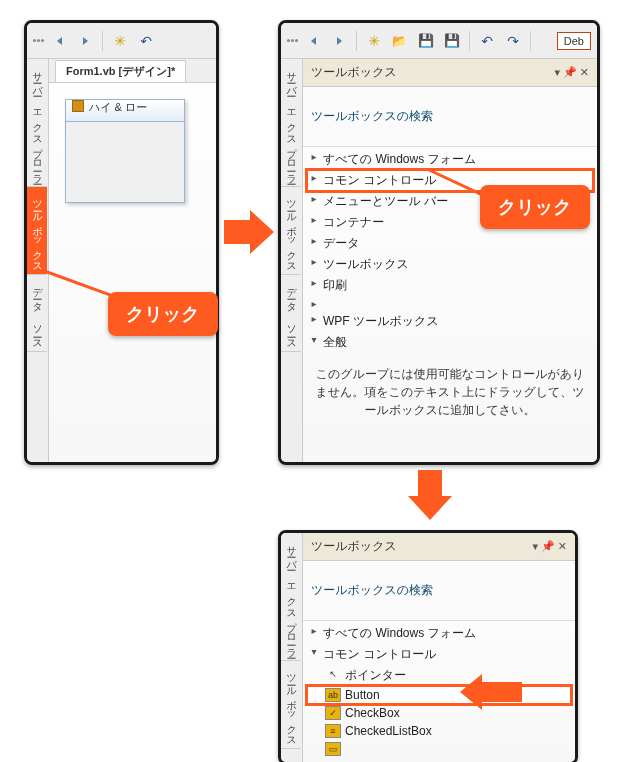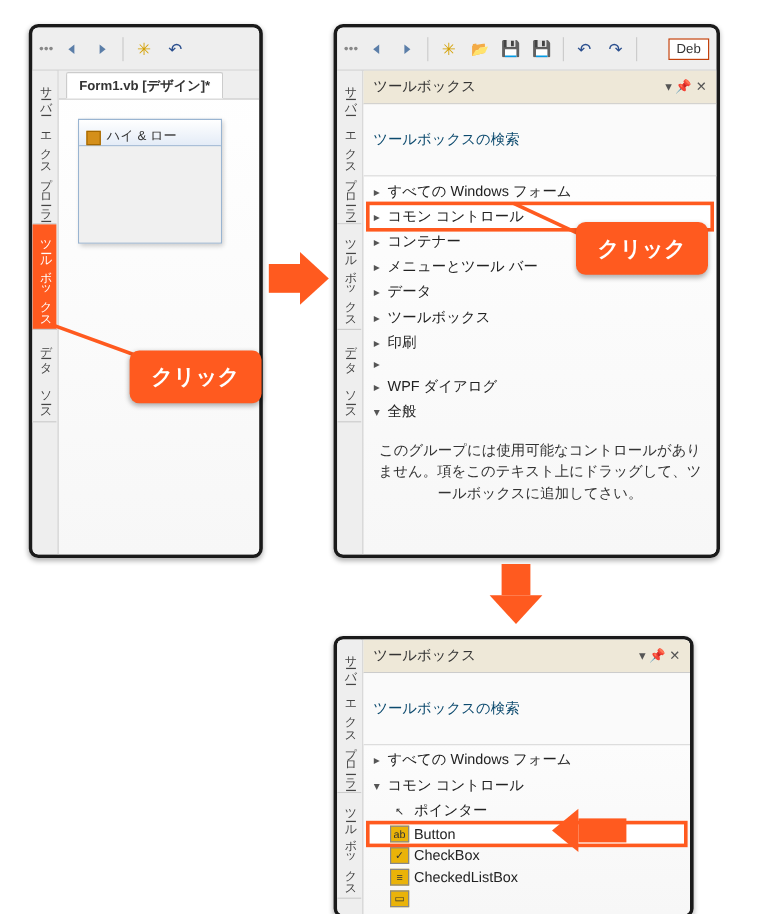--- a/index.html
+++ b/index.html
@@ -29,29 +29,29 @@
   .vtabs { position: absolute; left: 0; top: 36px; width: 22px; bottom: 0; background: #eee; border-right: 1px solid #ccc; }
   .vtab { writing-mode: vertical-rl; text-orientation: upright; font-size: 10px; padding: 6px 3px; color: #444; border-bottom: 1px solid #ccc; background:#eee; letter-spacing:1px; white-space:nowrap; }
   .vtab.highlight { background: #ff5a1f; color: #fff; }
   .content { position: absolute; left: 22px; right:0; top: 36px; bottom:0; background: linear-gradient(#fff,#f7f7f7); }
 
   .doc-tab-row { height:24px; background:#eee; border-bottom:1px solid #ccc; display:flex; align-items:flex-end; padding-left:6px;font-weight:bold; }
   .doc-tab { background:#fff; border:1px solid #ccc; border-bottom:none; padding:3px 10px; font-size:11px; color:#333; border-radius:2px 2px 0 0; }
 
   .designer { padding:16px; }
   .formwin { width:120px; background:#f0f0f0; border:1px solid #99b4d1; box-shadow:2px 2px 4px rgba(0,0,0,0.2); }
-  .formwin-title { background:linear-gradient(#fff,#e4ecf7); height:22px; display:flex; align-items:flex-end; padding:0 6px; font-size:11px; color:#333; border-bottom:1px solid #99b4d1; }
+  .formwin-title { background:linear-gradient(#fff,#e4ecf7); height:22px; display:flex; align-items:flex-start; padding:0 6px; font-size:11px; color:#333; border-bottom:1px solid #99b4d1; }
   .formwin-icon { width:12px; height:12px; background:#d48f1a; margin-right:5px; border:1px solid #a56800; }
   .formwin-body { height:80px; background:#f0f0f0; }
 
   .tool-header { background:#eee8d8; border-bottom:1px solid #ccc; padding:5px 8px; font-size:12px; color:#333; display:flex; justify-content:space-between; align-items:center; }
   .pin { font-size:11px; color:#555; }
   .search-row { border-bottom:1px solid #ddd; padding:21px 8px; color:#0c4a6e; font-size:12px; background:#fafafa; }
   .tree { padding:2px 4px; font-size:12px; color:#222; }
-  .tree-row { display:flex; align-items:center; padding:2px 2px; gap:4px; cursor:default; }
+  .tree-row { display:flex; align-items:flex-start; padding:2px 2px; gap:4px; cursor:default; }
   .tree-row .tri { width:10px; text-align:center; color:#555; font-size:10px; }
   .tree-row .tri.open::before { content:"▾"; }
   .tree-row .tri.closed::before { content:"▸"; }
   .tree-row .lbl { flex:1; }
   .tree-sub .tree-row { padding-left:18px; }
   .tree-row.hl { outline:3px solid #ff5a1f; outline-offset:-1px; background:#fff; }
   .no-items { padding:10px 12px; font-size:12px; color:#333; text-align:center; line-height:1.5; }
 
   .ctl-icon { width:16px; height:14px; display:inline-flex; align-items:center; justify-content:center; border:1px solid #888; font-size:9px; background:#eab308; color:#333; }
   .ctl-icon.none { border:none; background:none; }
@@ -168,44 +168,44 @@
       <div class="tree-row">
             <span class="tri closed"></span>
             <span class="lbl">すべての Windows フォーム</span>
           </div>
       <div class="tree-row hl">
             <span class="tri closed"></span>
             <span class="lbl">コモン コントロール</span>
           </div>
       <div class="tree-row">
             <span class="tri closed"></span>
+            <span class="lbl">メニューとツール バー</span>
+          </div>
+      <div class="tree-row">
+            <span class="tri closed"></span>
             <span class="lbl">コンテナー</span>
           </div>
       <div class="tree-row">
             <span class="tri closed"></span>
-            <span class="lbl">メニューとツール バー</span>
-          </div>
-      <div class="tree-row">
-            <span class="tri closed"></span>
             <span class="lbl">データ</span>
           </div>
       <div class="tree-row">
             <span class="tri closed"></span>
             <span class="lbl">ツールボックス</span>
           </div>
       <div class="tree-row">
             <span class="tri closed"></span>
             <span class="lbl">印刷</span>
           </div>
       <div class="tree-row">
             <span class="tri closed"></span>
           </div>
       <div class="tree-row">
             <span class="tri closed"></span>
-            <span class="lbl">WPF ダイアログ</span>
+            <span class="lbl">WPF ツールボックス</span>
           </div>
       <div class="tree-row">
             <span class="tri open"></span>
             <span class="lbl">全般</span>
           </div>
     </div>
     <div class="no-items">このグループには使用可能なコントロールがありません。項をこのテキスト上にドラッグして、ツールボックスに追加してさい。</div>
   </div>
 </div>
 

